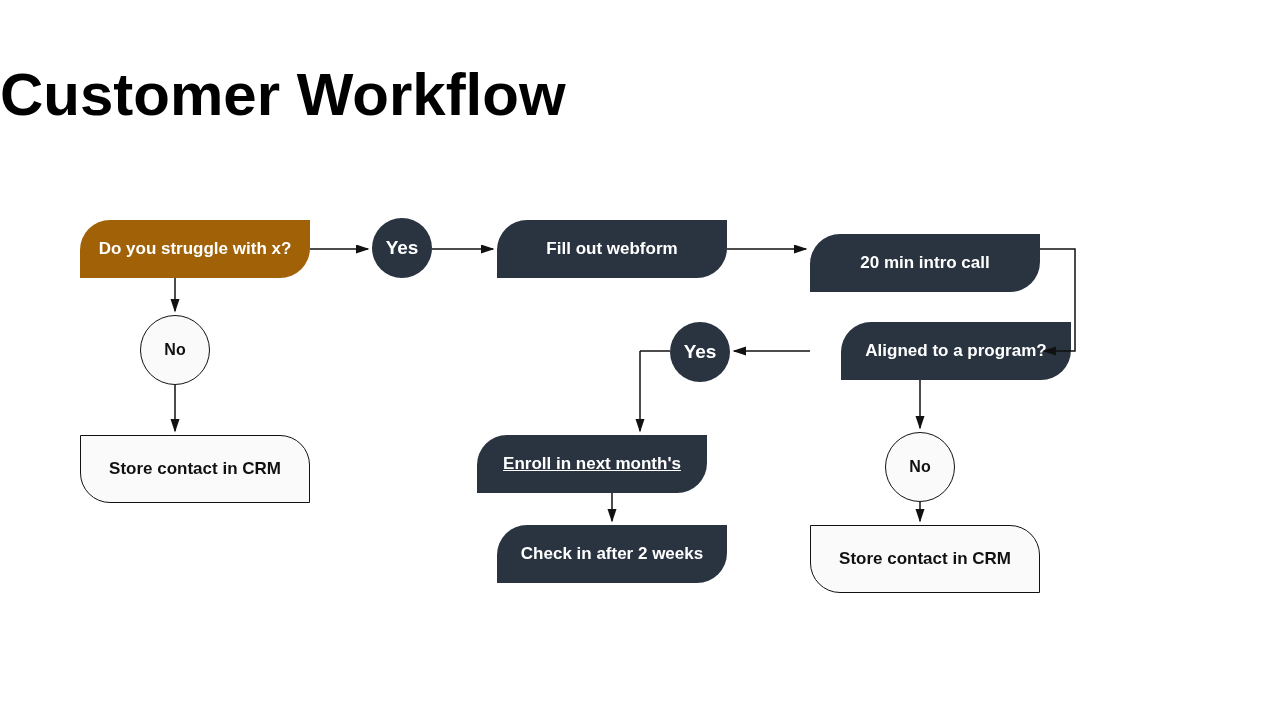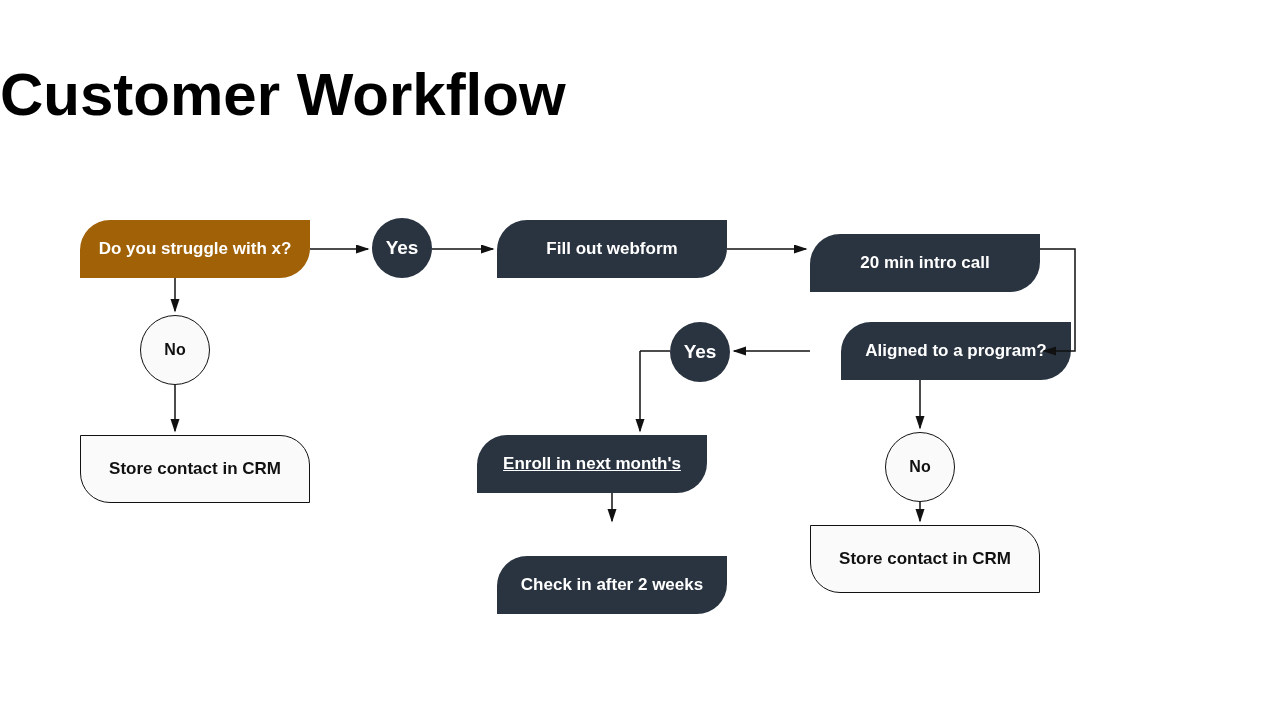--- a/index.html
+++ b/index.html
@@ -83,21 +83,21 @@
 <div class="node pill dark" style="left:497px; top:220px; width:230px;">Fill out webform</div>
 <div class="node pill dark" style="left:810px; top:234px; width:230px;">20 min intro call</div>
 
 <div class="node circle-lg light" style="left:140px; top:315px;">No</div>
 <div class="node pill-alt light" style="left:80px; top:435px; width:230px;">Store contact in CRM</div>
 
 <div class="node pill dark" style="left:841px; top:322px; width:230px;">Aligned to a program?</div>
 <div class="node circle dark" style="left:670px; top:322px;">Yes</div>
 
 <div class="node pill dark" style="left:477px; top:435px; width:230px;text-decoration:underline;">Enroll in next month's</div>
-<div class="node pill dark" style="left:497px; top:556px; width:230px;text-align:right;">Check in after 2 weeks</div>
+<div class="node pill dark" style="left:497px; top:525px; width:230px;text-align:right;">Check in after 2 weeks</div>
 
 <div class="node circle-lg light" style="left:885px; top:432px;">No</div>
 <div class="node pill-alt light" style="left:810px; top:525px; width:230px;">Store contact in CRM</div>
 
 <svg class="connectors">
   <defs>
     <marker id="arrow" markerWidth="10" markerHeight="10" refX="8" refY="3" orient="auto" markerUnits="strokeWidth">
       <path d="M0,0 L0,6 L9,3 z" fill="#111"></path>
     </marker>
   </defs>

